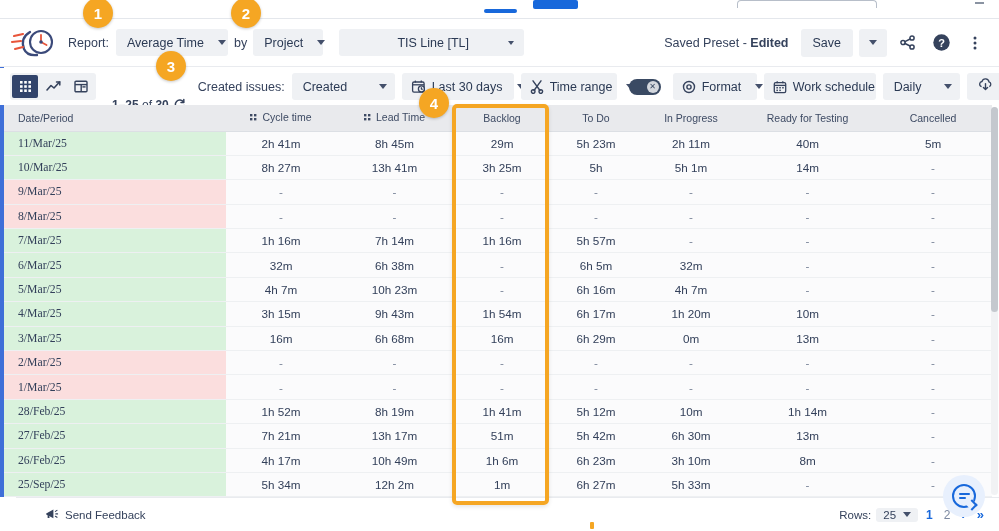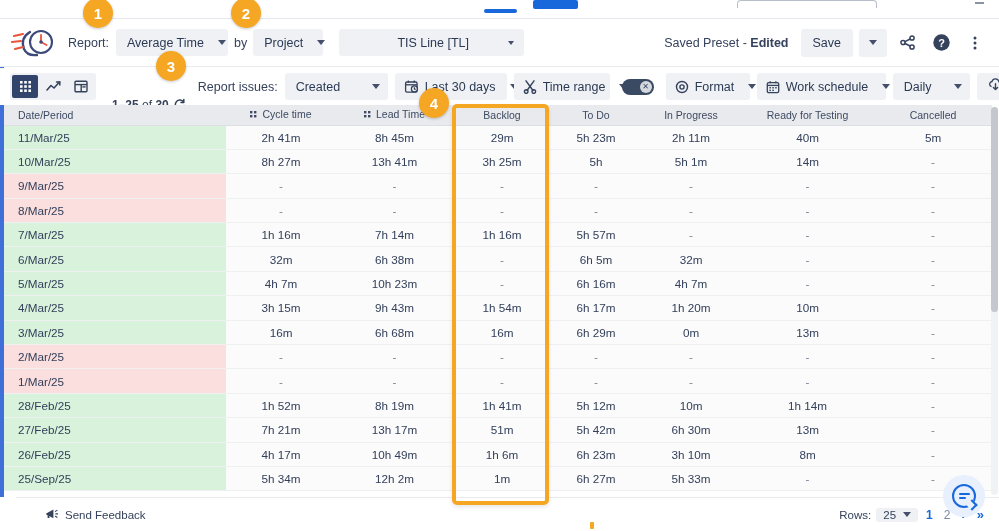--- a/index.html
+++ b/index.html
@@ -107,21 +107,21 @@
   .counts b { font-weight: bold; }
   .refresh { margin: 0 6px 0 4px; cursor: pointer; display: inline-flex; vertical-align: -2px; }
   .t2 { display: flex; align-items: center; gap: 7px; margin-left: 6px; }
   .ctl.ic { padding-left: 9px; }
   .ctl .gi { margin-right: 6px; display: flex; align-items: center; }
   #filter-created-select { width: 103px; }
   #filter-created-select .chev { margin-left: auto; }
   #daterange-select { width: 112px; }
   #timerange-select { width: 96px; }
   #format-select { width: 84px; }
-  #workschedule-select { width: 129px; }
+  #workschedule-select { width: 112px; }
   #granularity-select { width: 77px; }
 
   .toggle {
     width: 32px; height: 16px; border-radius: 9px; background: #3a4a63;
     position: relative; cursor: pointer; margin: 0 5px;
   }
   .toggle .knob {
     position: absolute; right: 2px; top: 2px; width: 12px; height: 12px;
     border-radius: 50%; background: #d4d8de;
     display: flex; align-items: center; justify-content: center;
@@ -133,32 +133,32 @@
     display: flex; align-items: center; gap: 6px; font-family: inherit;
   }
 
   
   .tablewrap {
     position: absolute; left: 4px; top: 105px; width: 988px; height: 392px;
     overflow: hidden; background: #fff;
   }
   table { border-collapse: collapse; width: 988px; table-layout: fixed; }
   thead th {
-    background: #e9eaed; height: 20px; font-size: 10.5px; font-weight: normal;
+    background: #e9eaed; height: 26px; font-size: 10.5px; font-weight: normal;
     color: #3d4a63; text-align: center; padding: 0 10px;
     border-bottom: 1px solid #dcdfe4; white-space: nowrap;
   }
   thead th.c0 { text-align: left; padding-left: 14px; }
   .drag { display: inline-block; margin-right: 4px; vertical-align: -1px; }
   tbody td {
     height: 24.4px; font-size: 11.7px; text-align: center; color: #33405a;
     border-bottom: 1px solid #eef0f2; background: #fbfbfc; white-space: nowrap;
   }
   tbody td.c0 {
-    text-align: left; padding-left: 14px; font-size: 11.7px;
+    text-align: left; padding-left: 14px; font-size: 11.7px; font-family: Liberation Serif, serif;
   }
   tr.wd td.c0 { background: #d9f2dc; }
   tr.we td.c0 { background: #fbdede; margin-top: 29px; }
   tr.we td { }
   td.dash { color: #7a8599; }
 
   
   col.w0 { width: 222px; }
   col.w1 { width: 110px; }
   col.w2 { width: 117px; }
@@ -364,21 +364,21 @@
     </div>
 
     <span class="counts"><b>1–25</b> <span>of</span> <b>30</b><span class="refresh">
           <svg width="13" height="13" viewBox="0 0 13 13">
             <path d="M10.5 4.2 A4.4 4.4 0 1 0 11 7.5" stroke="#35425c" stroke-width="1.5" fill="none" stroke-linecap="round"></path>
             <path d="M10.8 1.6 L10.8 4.5 L8 4.5" stroke="#35425c" stroke-width="1.5" fill="none" stroke-linecap="round" stroke-linejoin="round"></path>
           </svg>
         </span></span>
 
     <div class="t2">
-      <span class="lbl" style="margin:0">Report issues:</span>
+      <span class="lbl" style="margin:0">Created issues:</span>
 
       <div class="ctl" id="filter-created-select">
         <span class="cv">Created</span>
         <span class="chev"></span>
       </div>
 
       <div class="ctl ic" id="daterange-select">
         <span class="gi">
           <svg width="15" height="15" viewBox="0 0 15 15">
             <g stroke="#35425c" stroke-width="1.3" fill="none">

